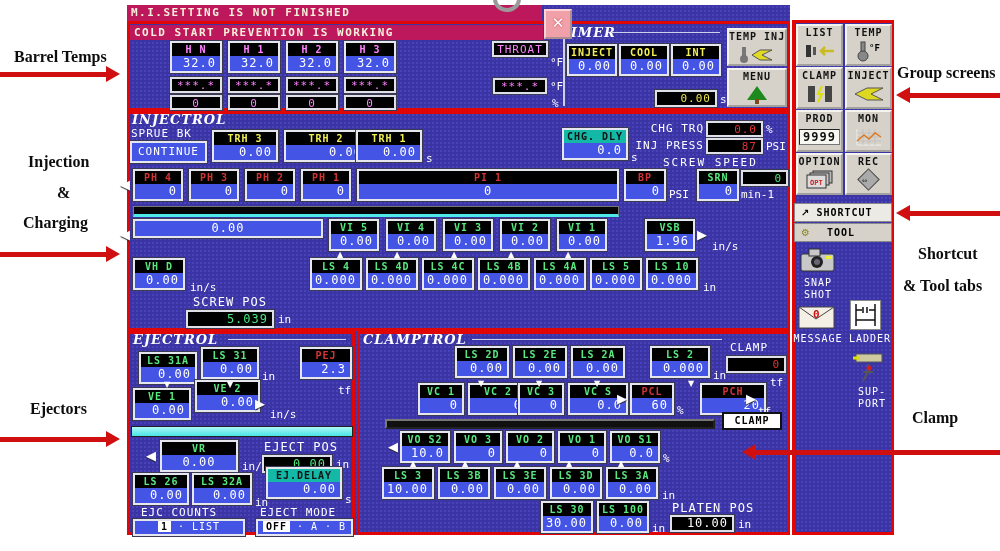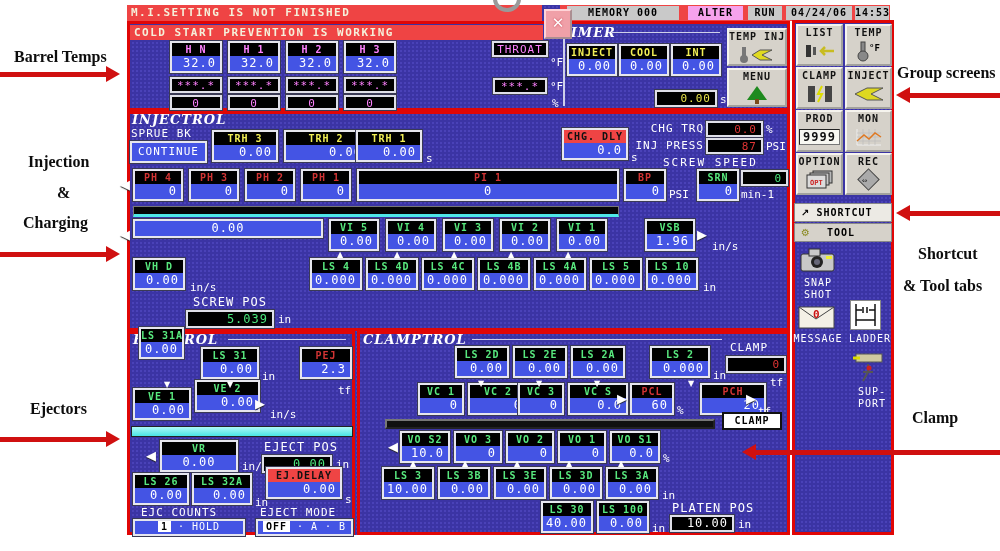--- a/index.html
+++ b/index.html
@@ -8,41 +8,41 @@
 .abs{position:absolute}
 .dots{background-color:#3b34a4;background-image:radial-gradient(#4a42b8 1px,transparent 1px);background-size:4px 4px}
 .secbox{position:absolute;border:3px solid #e00606;z-index:3}
 .sect{position:absolute;color:#fff;font-family:"DejaVu Serif",serif;font-style:italic;font-weight:bold;font-size:13px;letter-spacing:1px;z-index:4;white-space:nowrap}
 .tline{position:absolute;height:1px;background:#cfd0ea;z-index:4}
 .f{position:absolute;background:#4454e4;border:2px solid #e6e6ee;box-shadow:0 0 0 1px #3a3a55;color:#fff;z-index:4}
 .f b{display:block;font-weight:bold;background:#000;font-size:10px;line-height:13px;text-align:center;letter-spacing:1px;white-space:nowrap;overflow:hidden}
 .f i{display:block;font-style:normal;font-size:12px;line-height:15px;text-align:right;padding-right:4px;letter-spacing:1px;white-space:nowrap}
 .cen i{text-align:center;padding-right:0}
 .lm b{color:#ff82ff}.ly b{color:#f2ef55}.lr b{color:#d23434}.lg b{color:#58e87e}
-.yl b{background:#ef4444;color:#111}
+.yl b{background:#14b8a6;color:#111}
 .ro{position:absolute;background:#000;border:2px solid #dfdfe8;box-shadow:0 0 0 1px #3a3a55;font-size:11px;line-height:13px;text-align:right;padding-right:4px;letter-spacing:1px;z-index:4;white-space:nowrap}
 .c{text-align:center;padding-right:0}
 .g{color:#4ae87e}.r{color:#e03434}.y{color:#eae64a}.w{color:#fff}.m{color:#ff82ff}
 .lbl{position:absolute;color:#fff;font-size:11px;letter-spacing:1px;white-space:nowrap;z-index:4}
 .u{position:absolute;color:#fff;font-size:11px;white-space:nowrap;z-index:4}
 .wa{position:absolute;color:#fff;font-size:13px;font-family:"DejaVu Sans",sans-serif;z-index:5;text-shadow:0 1px 1px #222}
 .tri{position:absolute;color:#fff;font-size:8px;font-family:"DejaVu Sans",sans-serif;z-index:5}
 .cbtn{position:absolute;background:#4454e4;border:2px solid #e6e6ee;box-shadow:0 0 0 1px #3a3a55;color:#fff;font-size:11px;text-align:center;letter-spacing:1px;z-index:4}
 .gbtn{position:absolute;background:#d6d2ca;border:2px outset #f6f4ee;text-align:center;color:#111;z-index:4;cursor:pointer}
 .gl{font-weight:bold;font-size:10px;line-height:13px;letter-spacing:1px;white-space:nowrap}
 .gi{height:23px;display:flex;align-items:center;justify-content:center}
 .tab{position:absolute;display:flex;align-items:center;gap:6px;padding-left:6px;font-weight:bold;font-size:10px;letter-spacing:1px;border:1px solid #888;z-index:4}
 .tlab{position:absolute;color:#fff;font-size:10px;letter-spacing:1px;text-align:center;line-height:12px;z-index:4}
 .chipbox{position:absolute;background:#4454e4;border:2px solid #e6e6ee;box-shadow:0 0 0 1px #3a3a55;color:#fff;font-size:10px;line-height:12px;text-align:center;letter-spacing:1px;z-index:4;white-space:nowrap}
 .chip{background:#fff;color:#000;font-weight:bold;padding:0 3px}
 .ann{position:absolute;font-family:"Liberation Serif",serif;font-weight:bold;font-size:16px;color:#0d0d0d;white-space:nowrap;z-index:7}
 .rarrow{position:absolute;height:5px;background:#d01010;z-index:7}
 .rarrow.r::after{content:"";position:absolute;right:-14px;top:-6px;border-left:14px solid #d01010;border-top:8px solid transparent;border-bottom:8px solid transparent}
 .rarrow.l::before{content:"";position:absolute;left:-14px;top:-6px;border-right:14px solid #d01010;border-top:8px solid transparent;border-bottom:8px solid transparent}
-.blkbar{position:absolute;background:#ef4444;z-index:2}
+.blkbar{position:absolute;background:#be185d;z-index:2}
 .msg{color:#f5f0da;font-weight:bold;font-size:11px;letter-spacing:1.5px;line-height:15px;padding-left:4px;white-space:nowrap}
 .seg{position:absolute;top:1px;height:14px;background:#c9c9c9;color:#000;font-weight:bold;font-size:10px;line-height:14px;text-align:center;letter-spacing:1px;z-index:3;white-space:nowrap}
 .pink{background:#f6a2ec}
 .xbtn{position:absolute;background:#f0a0a8;border:2px outset #ffd4d8;color:#fff;font-weight:bold;text-align:center;font-size:15px;line-height:25px;z-index:10;font-family:"DejaVu Sans",sans-serif;text-shadow:0 0 2px #c03040;cursor:pointer}
 .ring{position:absolute;width:28px;height:26px;border:4px solid #9a9a9a;border-radius:50%;z-index:6;background:transparent}
 .pbar{position:absolute;background:#060606;border:1px solid #777;border-bottom:3px solid #4ee8e8;z-index:4}
 .cyanbar{position:absolute;background:linear-gradient(#aef8f8,#49e4e4);border:1px solid #222;z-index:4}
 .blk3d{position:absolute;background:#101010;border:2px outset #777;z-index:4}
 .whtbtn{position:absolute;background:#fff;border:2px solid #111;color:#000;font-weight:bold;font-size:10px;text-align:center;letter-spacing:1px;z-index:5;line-height:13px}
 .prodnum{background:#f8f8f2;border:1px inset #777;font-weight:bold;font-size:12px;padding:0 3px;letter-spacing:1px}
@@ -50,27 +50,20 @@
 </head>
 <body>
 
 <div id="stage">
 
   <div class="abs dots" style="left:127px;top:5px;width:663px;height:530px;z-index:1"></div>
 
   <div class="blkbar" style="left:127px;top:5px;width:415px;height:16px">
       <div class="msg">M.I.SETTING IS NOT FINISHED</div>
     </div>
-  <div class="blkbar" style="left:560px;top:5px;width:330px;height:16px">
-    <span class="seg" style="left:7px;width:112px">MEMORY 000</span>
-    <span class="seg pink" style="left:128px;width:55px">ALTER</span>
-    <span class="seg" style="left:188px;width:34px">RUN</span>
-    <span class="seg" style="left:226px;width:66px">04/24/06</span>
-    <span class="seg" style="left:295px;width:34px">14:53</span>
-  </div>
   <div class="ring" style="left:493px;top:-14px"></div>
   <div class="xbtn" style="left:544px;top:9px;width:28px;height:30px">✕</div>
 
   <div class="secbox" style="left:127px;top:21px;width:663px;height:90px"></div>
   <div class="blkbar" style="left:130px;top:25px;width:413px;height:15px;z-index:4">
       <div class="msg" style="line-height:15px">COLD START PREVENTION IS WORKING</div>
     </div>
 
   <div class="f lm" style="left:170px;top:41px;width:52px">
       <b>H N</b>
@@ -282,21 +275,21 @@
   <span class="u" style="left:703px;top:281px">in</span>
 
   <span class="lbl" style="left:193px;top:295px;font-size:12px">SCREW POS</span>
   <div class="ro g" style="left:186px;top:310px;width:88px;height:18px;font-size:12px;line-height:14px">5.039</div>
   <span class="u" style="left:278px;top:313px">in</span>
 
   <div class="secbox" style="left:127px;top:331px;width:228px;height:204px"></div>
   <div class="sect" style="left:133px;top:332px">EJECTROL</div>
   <div class="tline" style="left:228px;top:339px;width:118px"></div>
 
-  <div class="f lg" style="left:139px;top:327px;width:45px">
+  <div class="f lg" style="left:139px;top:352px;width:58px">
       <b>LS 31A</b>
       <i>0.00</i>
     </div>
   <div class="f lg" style="left:201px;top:347px;width:58px">
       <b>LS 31</b>
       <i>0.00</i>
     </div>
   <span class="u" style="left:262px;top:370px">in</span>
   <div class="f lr" style="left:300px;top:347px;width:52px">
       <b>PEJ</b>
@@ -338,21 +331,21 @@
       <i>0.00</i>
     </div>
   <span class="u" style="left:255px;top:496px">in</span>
   <div class="f yl" style="left:266px;top:467px;width:76px">
       <b>EJ.DELAY</b>
       <i>0.00</i>
     </div>
   <span class="u" style="left:345px;top:493px">s</span>
 
   <span class="lbl" style="left:141px;top:506px">EJC COUNTS</span>
-  <div class="chipbox" style="left:133px;top:519px;width:112px;height:17px"><span class="chip">1</span> <span>· HOLD</span></div>
+  <div class="chipbox" style="left:133px;top:519px;width:112px;height:17px"><span class="chip">1</span> <span>· LIST</span></div>
   <span class="lbl" style="left:260px;top:506px">EJECT MODE</span>
   <div class="chipbox" style="left:256px;top:519px;width:97px;height:17px"><span class="chip">OFF</span> <span>· A · B</span></div>
 
   <div class="secbox" style="left:357px;top:331px;width:433px;height:204px"></div>
   <div class="sect" style="left:363px;top:332px">CLAMPTROL</div>
   <div class="tline" style="left:472px;top:339px;width:250px"></div>
 
   <div class="f lg" style="left:455px;top:346px;width:54px">
       <b>LS 2D</b>
       <i>0.00</i>
@@ -455,21 +448,21 @@
       <i>0.00</i>
     </div>
   <div class="f lg" style="left:606px;top:467px;width:52px">
       <b>LS 3A</b>
       <i>0.00</i>
     </div>
   <span class="u" style="left:662px;top:489px">in</span>
 
   <div class="f lg" style="left:541px;top:501px;width:52px">
       <b>LS 30</b>
-      <i>40.00</i>
+      <i>30.00</i>
     </div>
   <div class="f lg" style="left:597px;top:501px;width:52px">
       <b>LS 100</b>
       <i>0.00</i>
     </div>
   <span class="u" style="left:652px;top:522px">in</span>
   <span class="lbl" style="left:672px;top:501px;font-size:12px">PLATEN POS</span>
   <div class="ro w" style="left:670px;top:515px;width:64px;height:17px;font-size:12px;line-height:13px">10.00</div>
   <span class="u" style="left:738px;top:518px">in</span>
 

